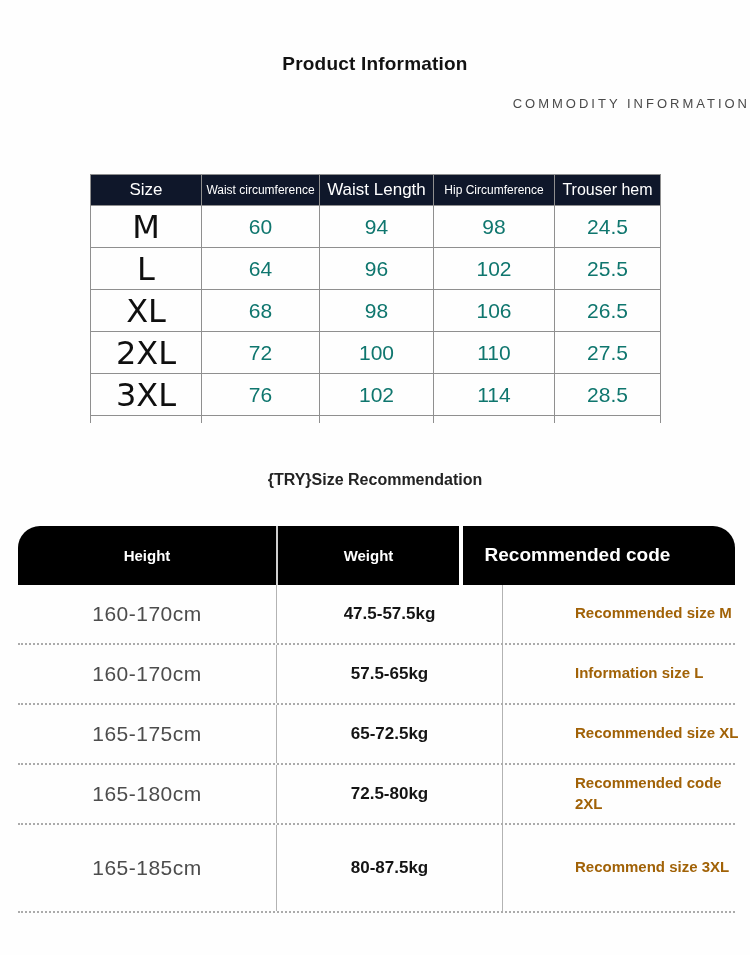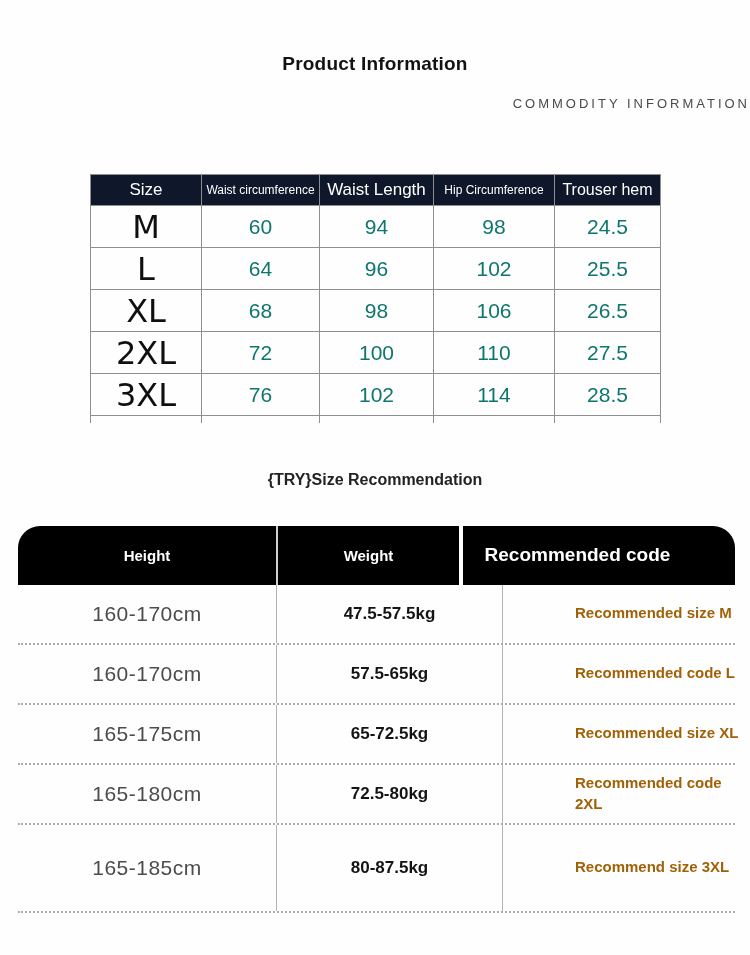--- a/index.html
+++ b/index.html
@@ -205,21 +205,21 @@
   </div>
 
   <div class="rec-row">
     <div class="rec-cell c1">160-170cm</div>
     <div class="rec-cell c2">47.5-57.5kg</div>
     <div class="rec-cell c3">Recommended size M</div>
   </div>
   <div class="rec-row">
     <div class="rec-cell c1">160-170cm</div>
     <div class="rec-cell c2">57.5-65kg</div>
-    <div class="rec-cell c3">Recommended code L</div>
+    <div class="rec-cell c3">Information size L</div>
   </div>
   <div class="rec-row">
     <div class="rec-cell c1">165-175cm</div>
     <div class="rec-cell c2">65-72.5kg</div>
     <div class="rec-cell c3">Recommended size XL</div>
   </div>
   <div class="rec-row">
     <div class="rec-cell c1">165-180cm</div>
     <div class="rec-cell c2">72.5-80kg</div>
     <div class="rec-cell c3">Recommended code

